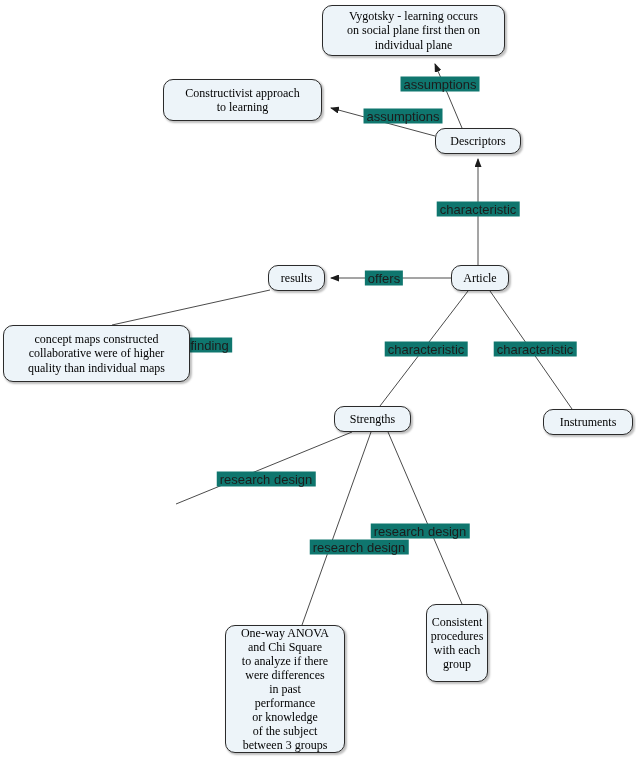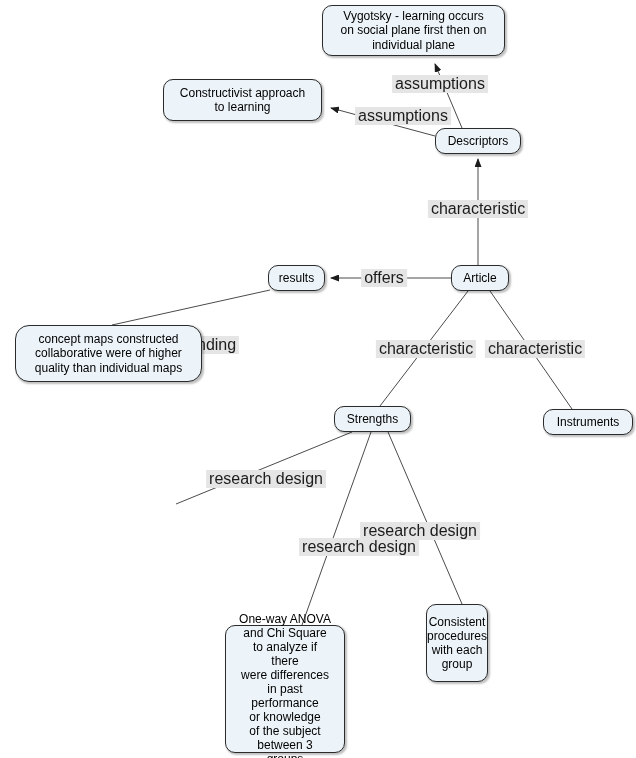--- a/index.html
+++ b/index.html
@@ -31,32 +31,33 @@
     box-shadow: 1.5px 1.5px 2px rgba(0,0,0,0.25);
     display: flex;
     align-items: center;
     justify-content: center;
     text-align: center;
     padding: 2px 12px;
     color: #000000;
     font-size: 12px;
     line-height: 1.17;
     cursor: default;
+    font-family: Liberation Serif, serif;
   }
   .node-text {
     white-space: pre-line;
   }
   .edge-label {
     position: absolute;
     z-index: 2;
     transform: translate(-50%, -50%);
-    background: #e5e5e5;
+    background: #0f766e;
     padding: 0 3px;
     color: #1c1c1c;
-    font-size: 16px;
+    font-size: 13px;
     white-space: nowrap;
     cursor: default;
   }
 </style>
 </head>
 <body>
 
 <div class="canvas">
 
   <svg class="wires" width="636" height="758">
@@ -104,21 +105,21 @@
   </div>
 
   <div class="node" style="left:268px; top:265px; width:57px; height:26px;">
     <span class="node-text">results</span>
   </div>
 
   <div class="node" style="left:451px; top:265px; width:58px; height:26px;">
     <span class="node-text">Article</span>
   </div>
 
-  <div class="node" style="left:15px; top:325px; width:187px; height:57px;border-radius:14px;">
+  <div class="node" style="left:3px; top:325px; width:187px; height:57px;">
     <span class="node-text">concept maps constructed
 collaborative were of higher
 quality than individual maps</span>
   </div>
 
   <div class="node" style="left:334px; top:406px; width:77px; height:26px;">
     <span class="node-text">Strengths</span>
   </div>
 
   <div class="node" style="left:543px; top:409px; width:90px; height:26px;">

